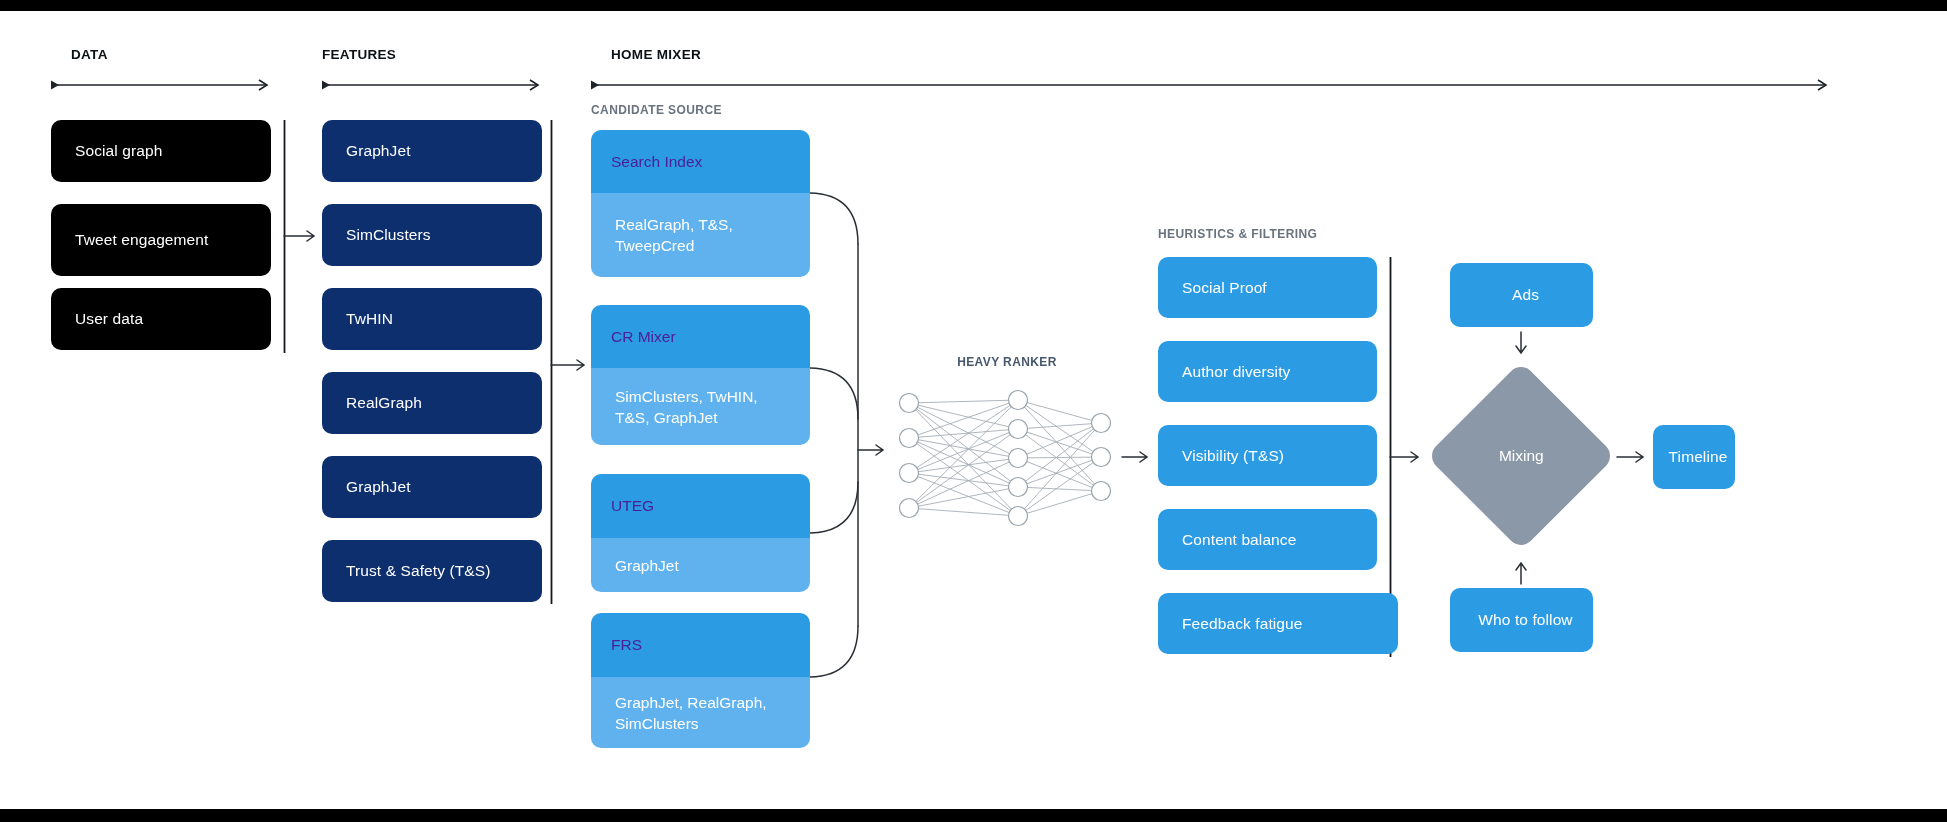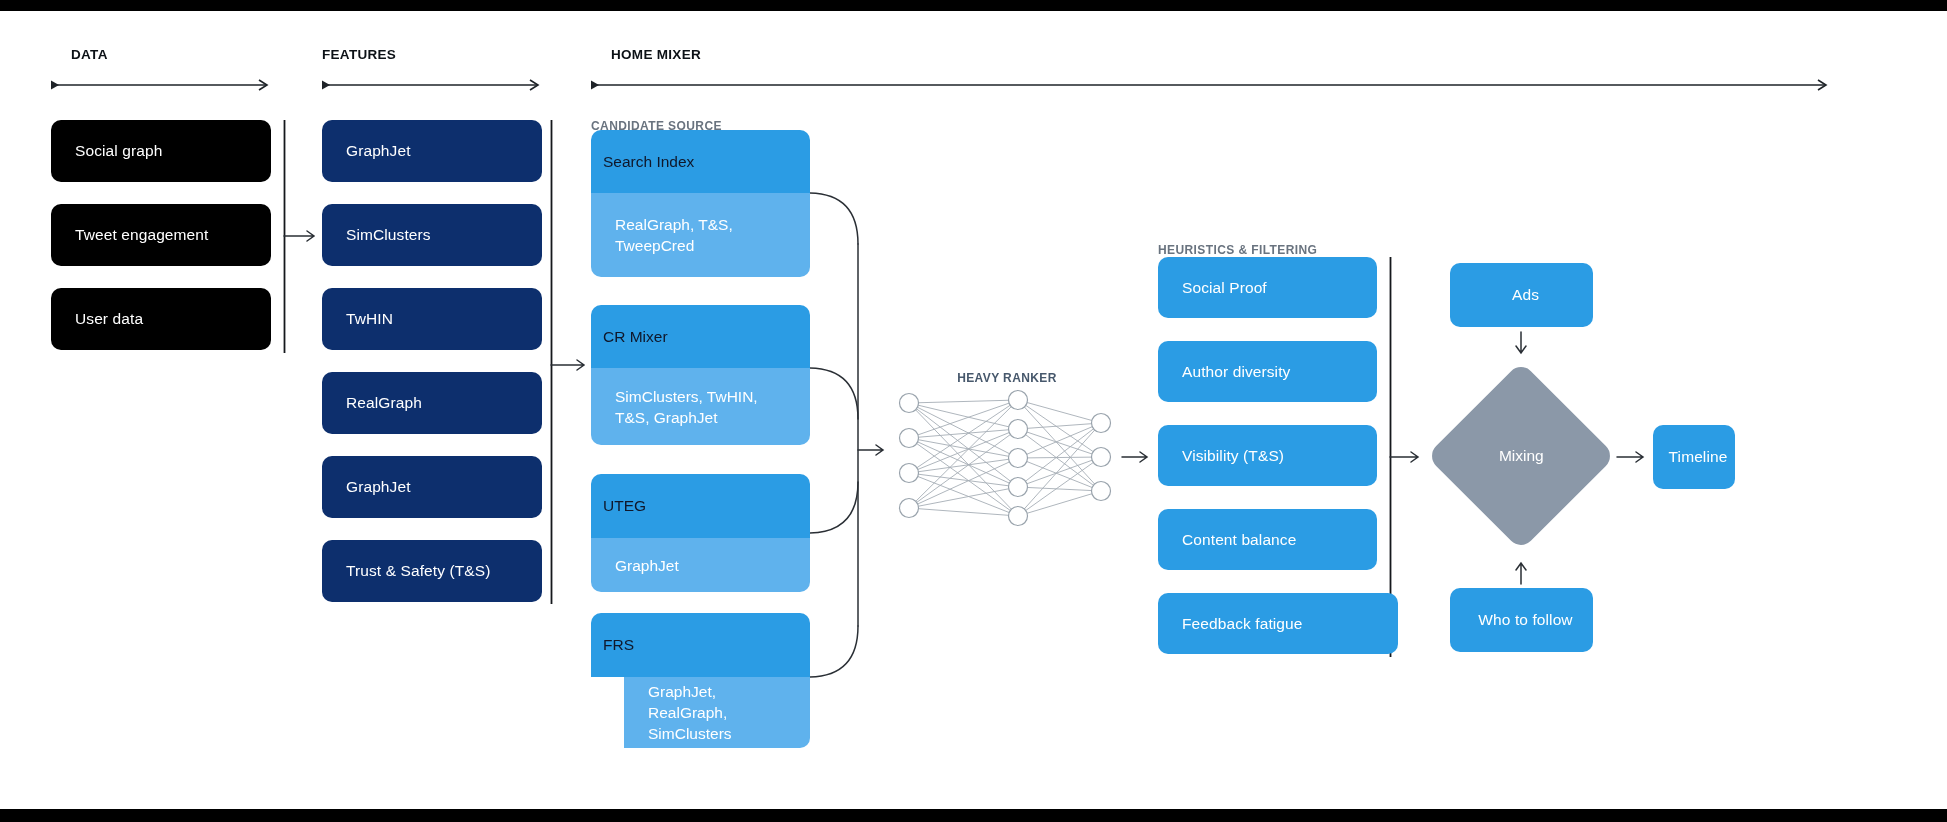--- a/index.html
+++ b/index.html
@@ -10,38 +10,38 @@
   .bar{position:absolute;left:0;width:1947px;background:#000000;}
   .bar.top{top:0;height:11px;}
   .bar.bottom{top:809px;height:13px;}
 
   .section-label{
     position:absolute;font-size:13.5px;font-weight:700;letter-spacing:.3px;
     color:#0c1116;white-space:nowrap;
   }
   .gray-label{
     position:absolute;font-size:12px;font-weight:600;letter-spacing:.4px;
-    color:#69737f;white-space:nowrap;margin-top:16px;
+    color:#69737f;white-space:nowrap;
   }
   .gray-label.ranker{color:#47586c;text-align:center;}
 
   .box{
     position:absolute;border-radius:10px;display:flex;align-items:center;
     color:#ffffff;font-size:15.5px;font-weight:500;letter-spacing:.1px;
     padding-left:24px;box-sizing:border-box;
   }
   .box.center{justify-content:center;padding-left:8px;}
   .blue{background:#000000;}
   .navy{background:#0d2f6d;}
   .azure{background:#2b9ce4;}
 
   .cand{position:absolute;width:219px;border-radius:10px;overflow:hidden;}
   .cand-hdr{
-    background:#2b9ce4;display:flex;align-items:center;padding-left:12px;
-    color:#0f172a;font-size:15.5px;font-weight:500;box-sizing:border-box;
+    background:#2b9ce4;display:flex;align-items:center;padding-left:20px;
+    color:#4c1d95;font-size:15.5px;font-weight:500;box-sizing:border-box;
   }
   .cand-sub{
     background:#5fb2ed;display:flex;align-items:center;padding:0 16px 0 24px;
     color:#fff;font-size:15.5px;font-weight:500;line-height:21px;box-sizing:border-box;
   }
 
   .diamond{
     position:absolute;left:1454px;top:389px;width:134px;height:134px;
     background:#8b98a8;border-radius:14px;transform:rotate(45deg);
     display:flex;align-items:center;justify-content:center;
@@ -154,21 +154,21 @@
         <circle cx="1018" cy="516" r="9.5"></circle>
       <circle cx="1101" cy="423" r="9.5"></circle>
         <circle cx="1101" cy="457" r="9.5"></circle>
         <circle cx="1101" cy="491" r="9.5"></circle>
     </g>
   </svg>
 
   <div class="box blue" style="left:51px;top:120px;width:220px;height:62px;">
       <span>Social graph</span>
     </div>
-  <div class="box blue" style="left:51px;top:204px;width:220px;height:62px;">
+  <div class="box blue" style="left:51px;top:204px;width:220px;height:72px;">
       <span>Tweet engagement</span>
     </div>
   <div class="box blue" style="left:51px;top:288px;width:220px;height:62px;">
       <span>User data</span>
     </div>
 
   <div class="box navy" style="left:322px;top:120px;width:220px;height:62px;">
       <span>GraphJet</span>
     </div>
   <div class="box navy" style="left:322px;top:204px;width:220px;height:62px;">
@@ -208,21 +208,21 @@
         <span>UTEG</span>
       </div>
     <div class="cand-sub" style="height:54px;">
         <span>GraphJet</span>
       </div>
   </div>
   <div class="cand" style="left:591px;top:613px;">
     <div class="cand-hdr" style="height:64px;">
         <span>FRS</span>
       </div>
-    <div class="cand-sub" style="height:71px;margin-left:33px;">
+    <div class="cand-sub" style="height:71px;">
         <span>GraphJet, RealGraph, SimClusters</span>
       </div>
   </div>
 
   <div class="box azure" style="left:1158px;top:257px;width:219px;height:61px;">
       <span>Social Proof</span>
     </div>
   <div class="box azure" style="left:1158px;top:341px;width:219px;height:61px;">
       <span>Author diversity</span>
     </div>

